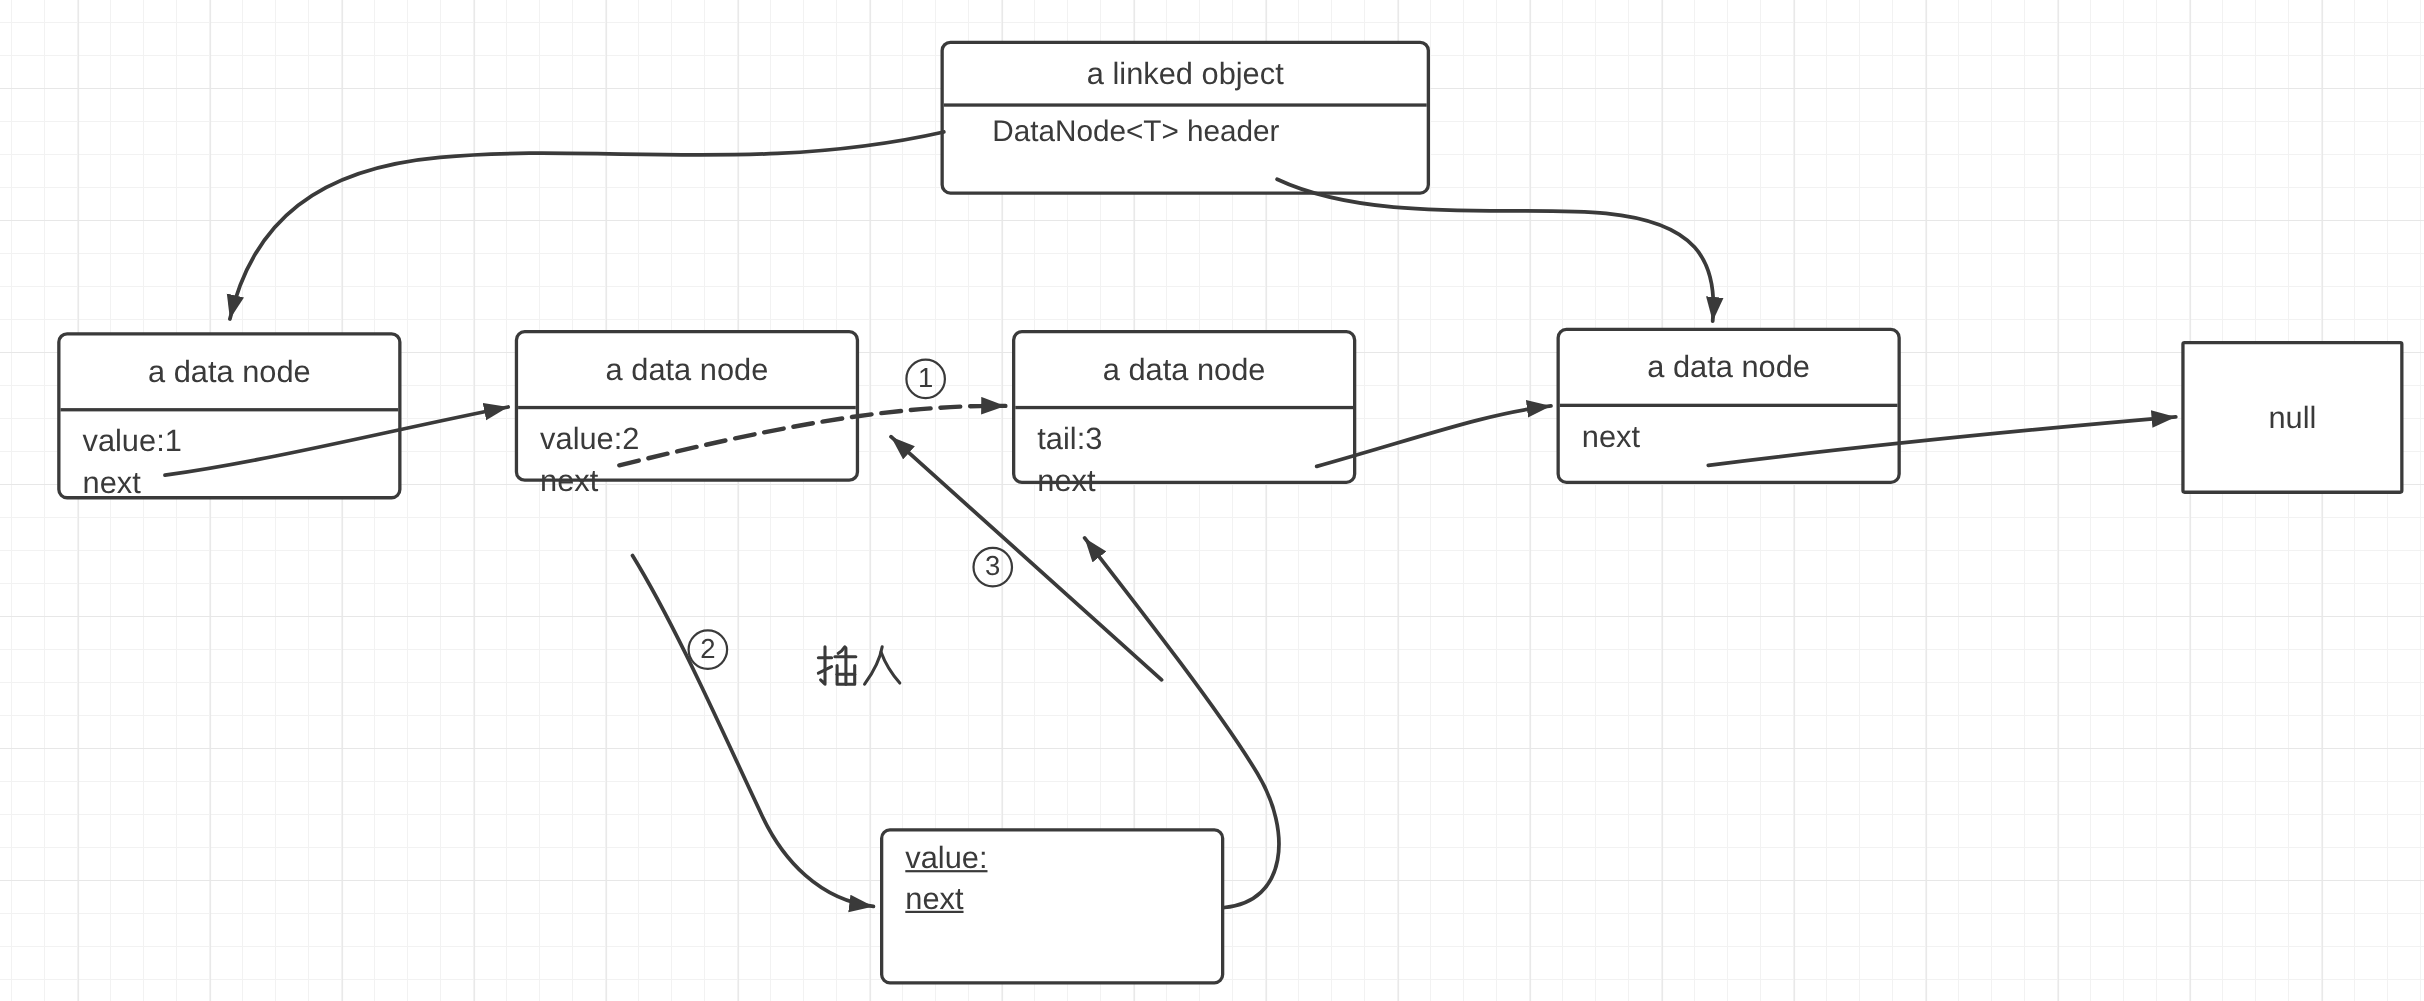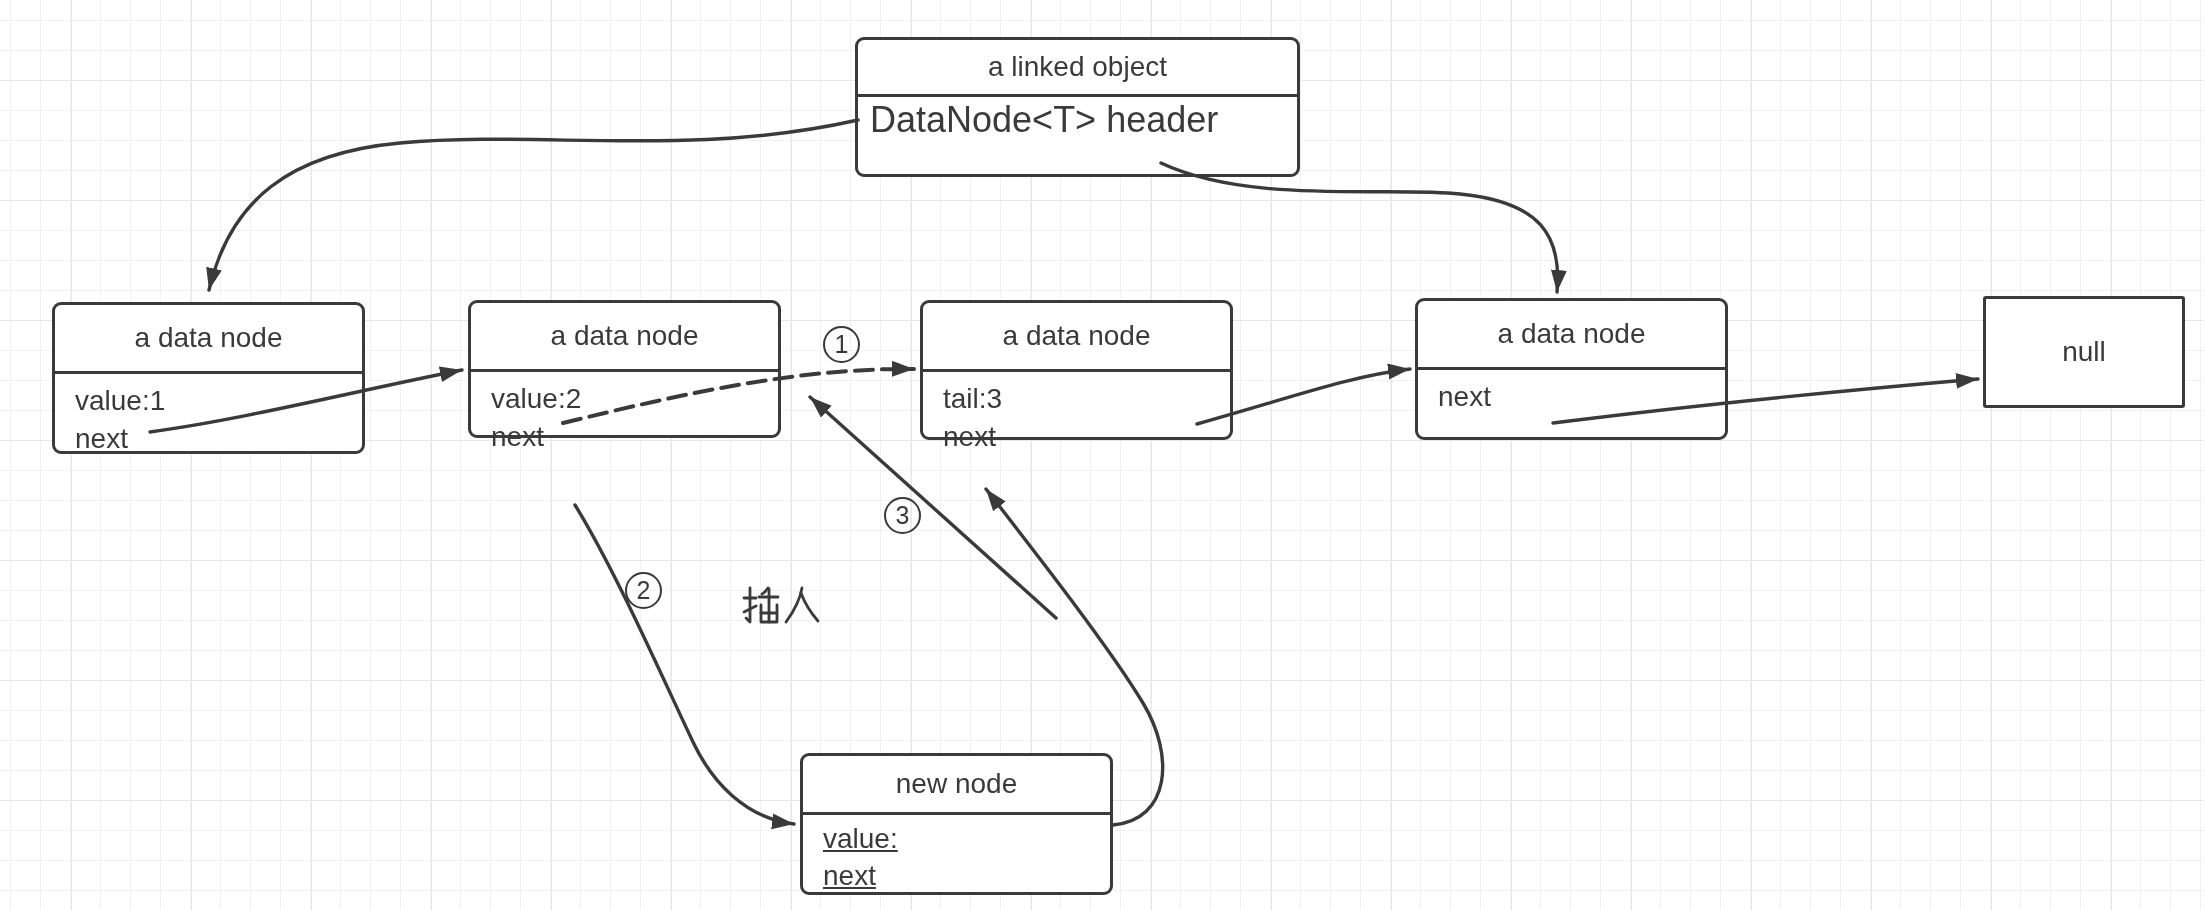--- a/index.html
+++ b/index.html
@@ -24,21 +24,21 @@
   }
   .box-title {
     display:flex; align-items:center; justify-content:center;
     font-weight:400; font-size:28px;
     border-bottom:3.4px solid #3a3a3a;
   }
   .node .box-title { height:69px; }
   .node .box-body  { padding:8px 11px 0 20px; font-size:28px; line-height:38px; }
 
   .lobj .box-title { height:57px; }
-  .lobj .box-body  { padding:4px 0 0 12px; font-size:36px; line-height:37px; }
+  .lobj .box-body  { padding:4px 0 0 12px; font-size:27px; line-height:37px;margin-left:32px; }
 
   .newnode .box-title { height:59px; }
   .newnode .box-body  { padding:5px 0 0 20px; font-size:28px; line-height:37px;text-decoration:underline; }
 
   .nullbox {
     border-radius:3px;
     display:flex; align-items:center; justify-content:center;
     font-size:28px;
   }
 
@@ -91,26 +91,25 @@
     </div>
   </div>
 
   <div class="box node" style="left:1415px;top:298px;width:313px;height:142px">
     <div class="box-title">a data node</div>
     <div class="box-body">
       <div>next</div>
     </div>
   </div>
 
-  <div class="box nullbox" style="left:1983px;top:296px;width:202px;height:112px">
+  <div class="box nullbox" style="left:1983px;top:310px;width:202px;height:139px">
     <span>null</span>
   </div>
 
   <div class="box newnode" style="left:800px;top:753px;width:313px;height:142px">
-    <div class="box-title">new node</div>
     <div class="box-body">
       <div>value:</div>
       <div>next</div>
     </div>
   </div>
 
   <svg class="wires" viewBox="0 0 2204 910">
     <defs>
       <marker id="ah" markerUnits="userSpaceOnUse" markerWidth="24" markerHeight="18" refX="22" refY="8" orient="auto">
         <path d="M0,0 L22,8 L0,16 Z" fill="#3a3a3a"></path>

